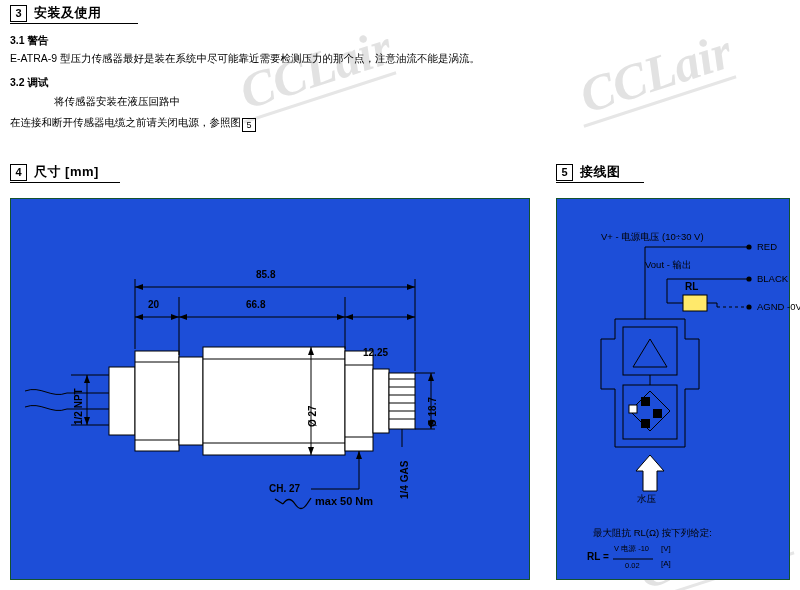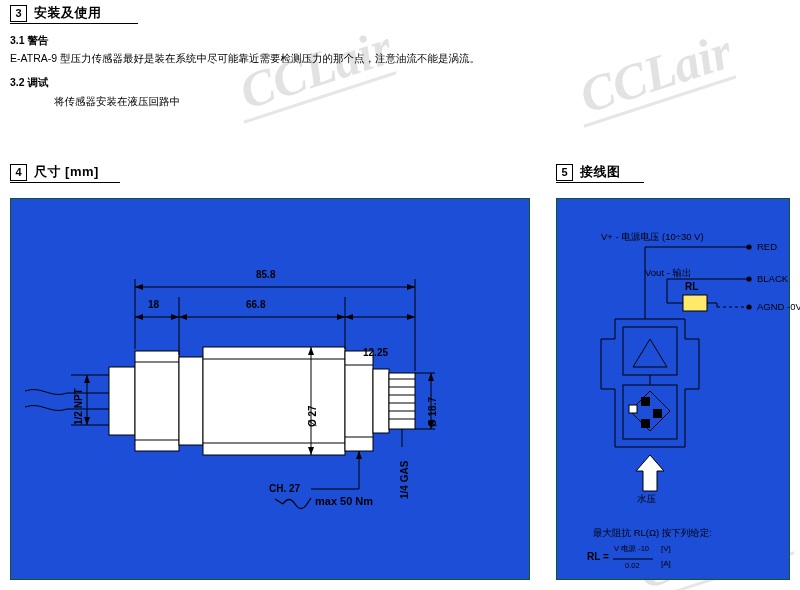--- a/index.html
+++ b/index.html
@@ -75,20 +75,23 @@
     <span class="sec-num">3</span>
     <span class="sec-title">安装及使用</span>
   </div>
   <div class="sec-underline" style="left:10px;top:23px;width:128px;"></div>
 
   <div class="sub-h" style="left:10px;top:34px;">3.1 警告</div>
   <div class="txt" style="left:10px;top:52px;">E-ATRA-9 型压力传感器最好是装在系统中尽可能靠近需要检测压力的那个点，注意油流不能是涡流。</div>
 
   <div class="sub-h" style="left:10px;top:76px;">3.2 调试</div>
   <div class="txt" style="left:10px;top:95px;margin-left:44px;">将传感器安装在液压回路中</div>
+  <div class="txt" style="left:10px;top:116px;">
+    <span>在连接和断开传感器电缆之前请关闭电源，参照图</span><span class="inline-num">5</span>
+  </div>
 
   <div class="sec-head" style="left:10px;top:163px;">
     <span class="sec-num">4</span>
     <span class="sec-title">尺寸 [mm]</span>
   </div>
   <div class="sec-underline" style="left:10px;top:182px;width:110px;"></div>
 
   <div class="sec-head" style="left:556px;top:163px;">
     <span class="sec-num">5</span>
     <span class="sec-title">接线图</span>
@@ -208,21 +211,21 @@
       </g>
 
       <g stroke="#000" stroke-width="1.3" fill="none">
         <path d="M272 305 q 6 -9 12 0 q 6 9 12 0"></path>
         <line x1="272" y1="305" x2="264" y2="300"></line>
         <line x1="296" y1="305" x2="300" y2="299"></line>
       </g>
     </svg>
 
     <div class="lbl-b" style="left:245px;top:70px;">85.8</div>
-    <div class="lbl-b" style="left:137px;top:100px;">18</div>
+    <div class="lbl-b" style="left:137px;top:100px;">20</div>
     <div class="lbl-b" style="left:235px;top:100px;">66.8</div>
     <div class="lbl-b" style="left:352px;top:100px;margin-top:48px;">12.25</div>
 
     <div class="lbl-b vert" style="left:62px;top:226px;">1/2 NPT</div>
     <div class="lbl-b vert" style="left:296px;top:228px;">Ø 27</div>
     <div class="lbl-b vert" style="left:416px;top:228px;">Ø 18.7</div>
     <div class="lbl-b vert" style="left:388px;top:300px;">1/4 GAS</div>
 
     <div class="lbl-b" style="left:258px;top:284px;">CH. 27</div>
     <div class="lbl-b" style="left:304px;top:296px;font-size:11px;">max 50 Nm</div>
@@ -281,21 +284,21 @@
         <line x1="93" y1="176" x2="93" y2="186"></line>
       </g>
 
       <g stroke="#000" stroke-width="1">
         <line x1="56" y1="360" x2="96" y2="360"></line>
       </g>
     </svg>
 
     <div class="lbl" style="left:44px;top:32px;">V+ - 电源电压 (10÷30 V)</div>
     <div class="lbl" style="left:200px;top:42px;">RED</div>
-    <div class="lbl" style="left:88px;top:68px;">Vout - 输出</div>
+    <div class="lbl" style="left:88px;top:60px;">Vout - 输出</div>
     <div class="lbl" style="left:200px;top:74px;">BLACK</div>
     <div class="lbl" style="left:200px;top:102px;">AGND -0V</div>
     <div class="lbl-b" style="left:128px;top:82px;">RL</div>
     <div class="lbl" style="left:80px;top:294px;">水压</div>
 
     <div class="lbl" style="left:36px;top:328px;">最大阻抗 RL(Ω) 按下列给定:</div>
     <div class="lbl-b" style="left:30px;top:352px;">RL =</div>
     <div class="lbl" style="left:57px;top:345px;font-size:7.5px;">V 电源 -10</div>
     <div class="lbl" style="left:68px;top:362px;font-size:7.5px;">0.02</div>
     <div class="lbl" style="left:104px;top:345px;font-size:8px;">[V]</div>

